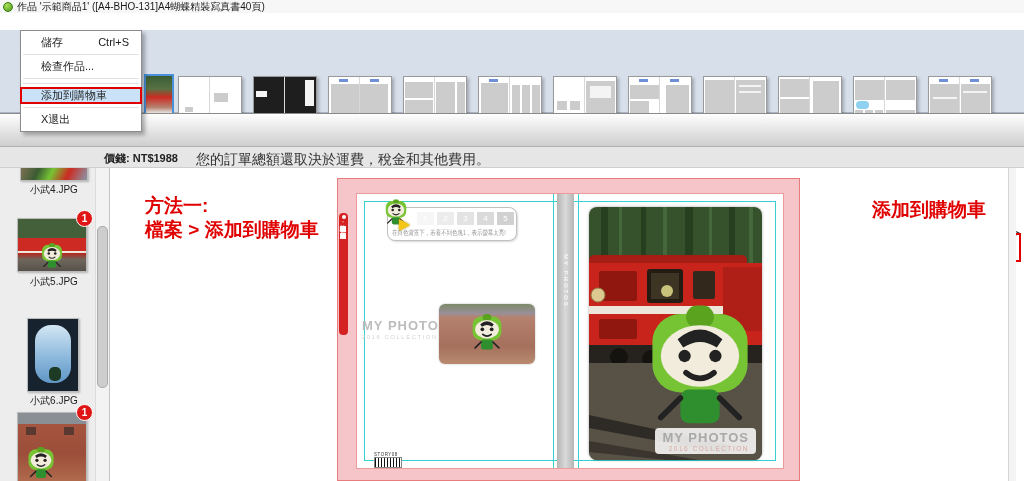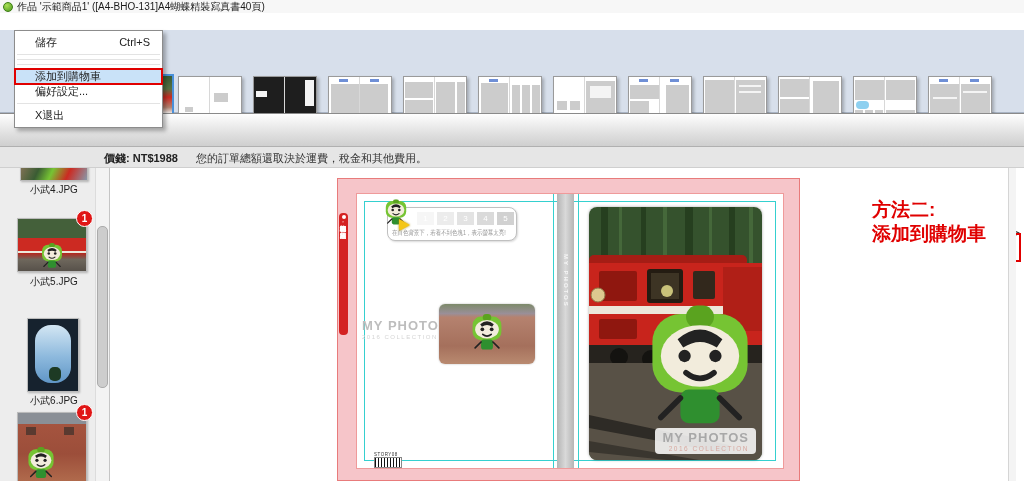--- a/index.html
+++ b/index.html
@@ -33,24 +33,24 @@
 .tbtn{position:absolute;top:116px;width:26px;height:26px;display:flex;align-items:center;justify-content:center;}
 .tsep{position:absolute;top:116px;height:27px;border-left:1px dotted #999;}
 .chev{position:absolute;right:4px;top:113px;font-size:11px;font-weight:bold;color:#333;}
 .cartbox{position:absolute;right:5px;top:121px;height:25px;display:flex;align-items:center;gap:5px;padding:0 7px 0 3px;outline:2px solid #e00000;background:rgba(255,255,255,.15);}
 .cartcircle{width:22px;height:22px;border-radius:50%;background:radial-gradient(circle at 35% 28%,#c9ef97,#58ad27 60%,#3f8d18);border:1px solid #2e7d14;display:flex;align-items:center;justify-content:center;flex:0 0 auto;}
 .cartlabel{font-size:11px;color:#222;white-space:nowrap;}
 
 
 .pricebar{position:absolute;left:0;top:147px;width:100%;height:21px;background:#e6e6e6;border-bottom:1px solid #cfcfcf;}
 .price{position:absolute;left:104px;top:4px;font-size:11px;font-weight:bold;color:#222;}
-.pricenote{position:absolute;left:196px;top:4px;font-size:11px;color:#333;text-align:right;}
-
-
-.filemenu{position:absolute;left:14px;top:30px;width:149px;background:#fff;border:1px solid #8c8c8c;box-shadow:3px 3px 4px rgba(0,0,0,.3);padding:4px 0;z-index:60;}
+.pricenote{position:absolute;left:196px;top:4px;font-size:14px;color:#333;text-align:right;}
+
+
+.filemenu{position:absolute;left:20px;top:30px;width:122px;background:#fff;border:1px solid #8c8c8c;box-shadow:3px 3px 4px rgba(0,0,0,.3);padding:4px 0;z-index:60;}
 .mrow{position:relative;height:15px;line-height:15px;font-size:11px;color:#222;padding-left:20px;cursor:default;}
 .mrow.hl{background:#c9e2f8;outline:2px solid #e00000;outline-offset:-1px;}
 .mshort{position:absolute;right:12px;}
 .msep{border-top:1px solid #e3e3e3;margin:4px 2px;}
 
 
 .sidebar{position:absolute;left:0;top:168px;width:110px;height:313px;background:#ededed;border-right:1px solid #c5c5c5;overflow:hidden;}
 .sphoto{position:absolute;border:1px solid #bbb;box-shadow:1px 1px 2px rgba(0,0,0,.25);overflow:hidden;}
 .sname{position:absolute;width:100px;left:0;text-align:center;font-size:10px;color:#222;}
 .badge{position:absolute;width:17px;height:17px;border-radius:50%;background:#e01616;color:#fff;font-size:10px;font-weight:bold;display:flex;align-items:center;justify-content:center;border:1px solid #fff;z-index:5;}
@@ -402,22 +402,25 @@
         </svg>
     </div>
 
     <div class="sscroll">
         <div class="sthumb"></div>
       </div>
   </div>
 
   <div class="canvas">
 
+    <div class="anno" style="left:35px;top:26px">
+      <div>方法一:</div>
+      <div>檔案 &gt; 添加到購物車</div>
+    </div>
     <div class="anno" style="left:762px;top:30px">
-      <div>方法二:</div>
       <div>添加到購物車</div>
     </div>
 
     <div class="spread">
       <div class="redstrip">
         <span class="redstripdot"></span>
         <span class="redstriptext">紅色區塊均為裁切範圍，滿版相片需超出</span>
       </div>
 
       <div class="pagearea">
@@ -504,21 +507,21 @@
         </div>
       </div>
     </div>
 
     <div class="cscroll"></div>
   </div>
 
   <div class="filemenu">
     <div class="mrow"><span>儲存</span><span class="mshort">Ctrl+S</span></div>
     <div class="msep"></div>
+    <div class="mrow"><span>檢查作品...</span></div>
     <div class="msep"></div>
     <div class="msep"></div>
     <div class="mrow hl"><span>添加到購物車</span></div>
-    <div class="mrow"><span>偏好設定...</span></div>
     <div class="msep"></div>
     <div class="mrow"><span>X退出</span></div>
   </div>
 
 </div>
 
 </body></html>

